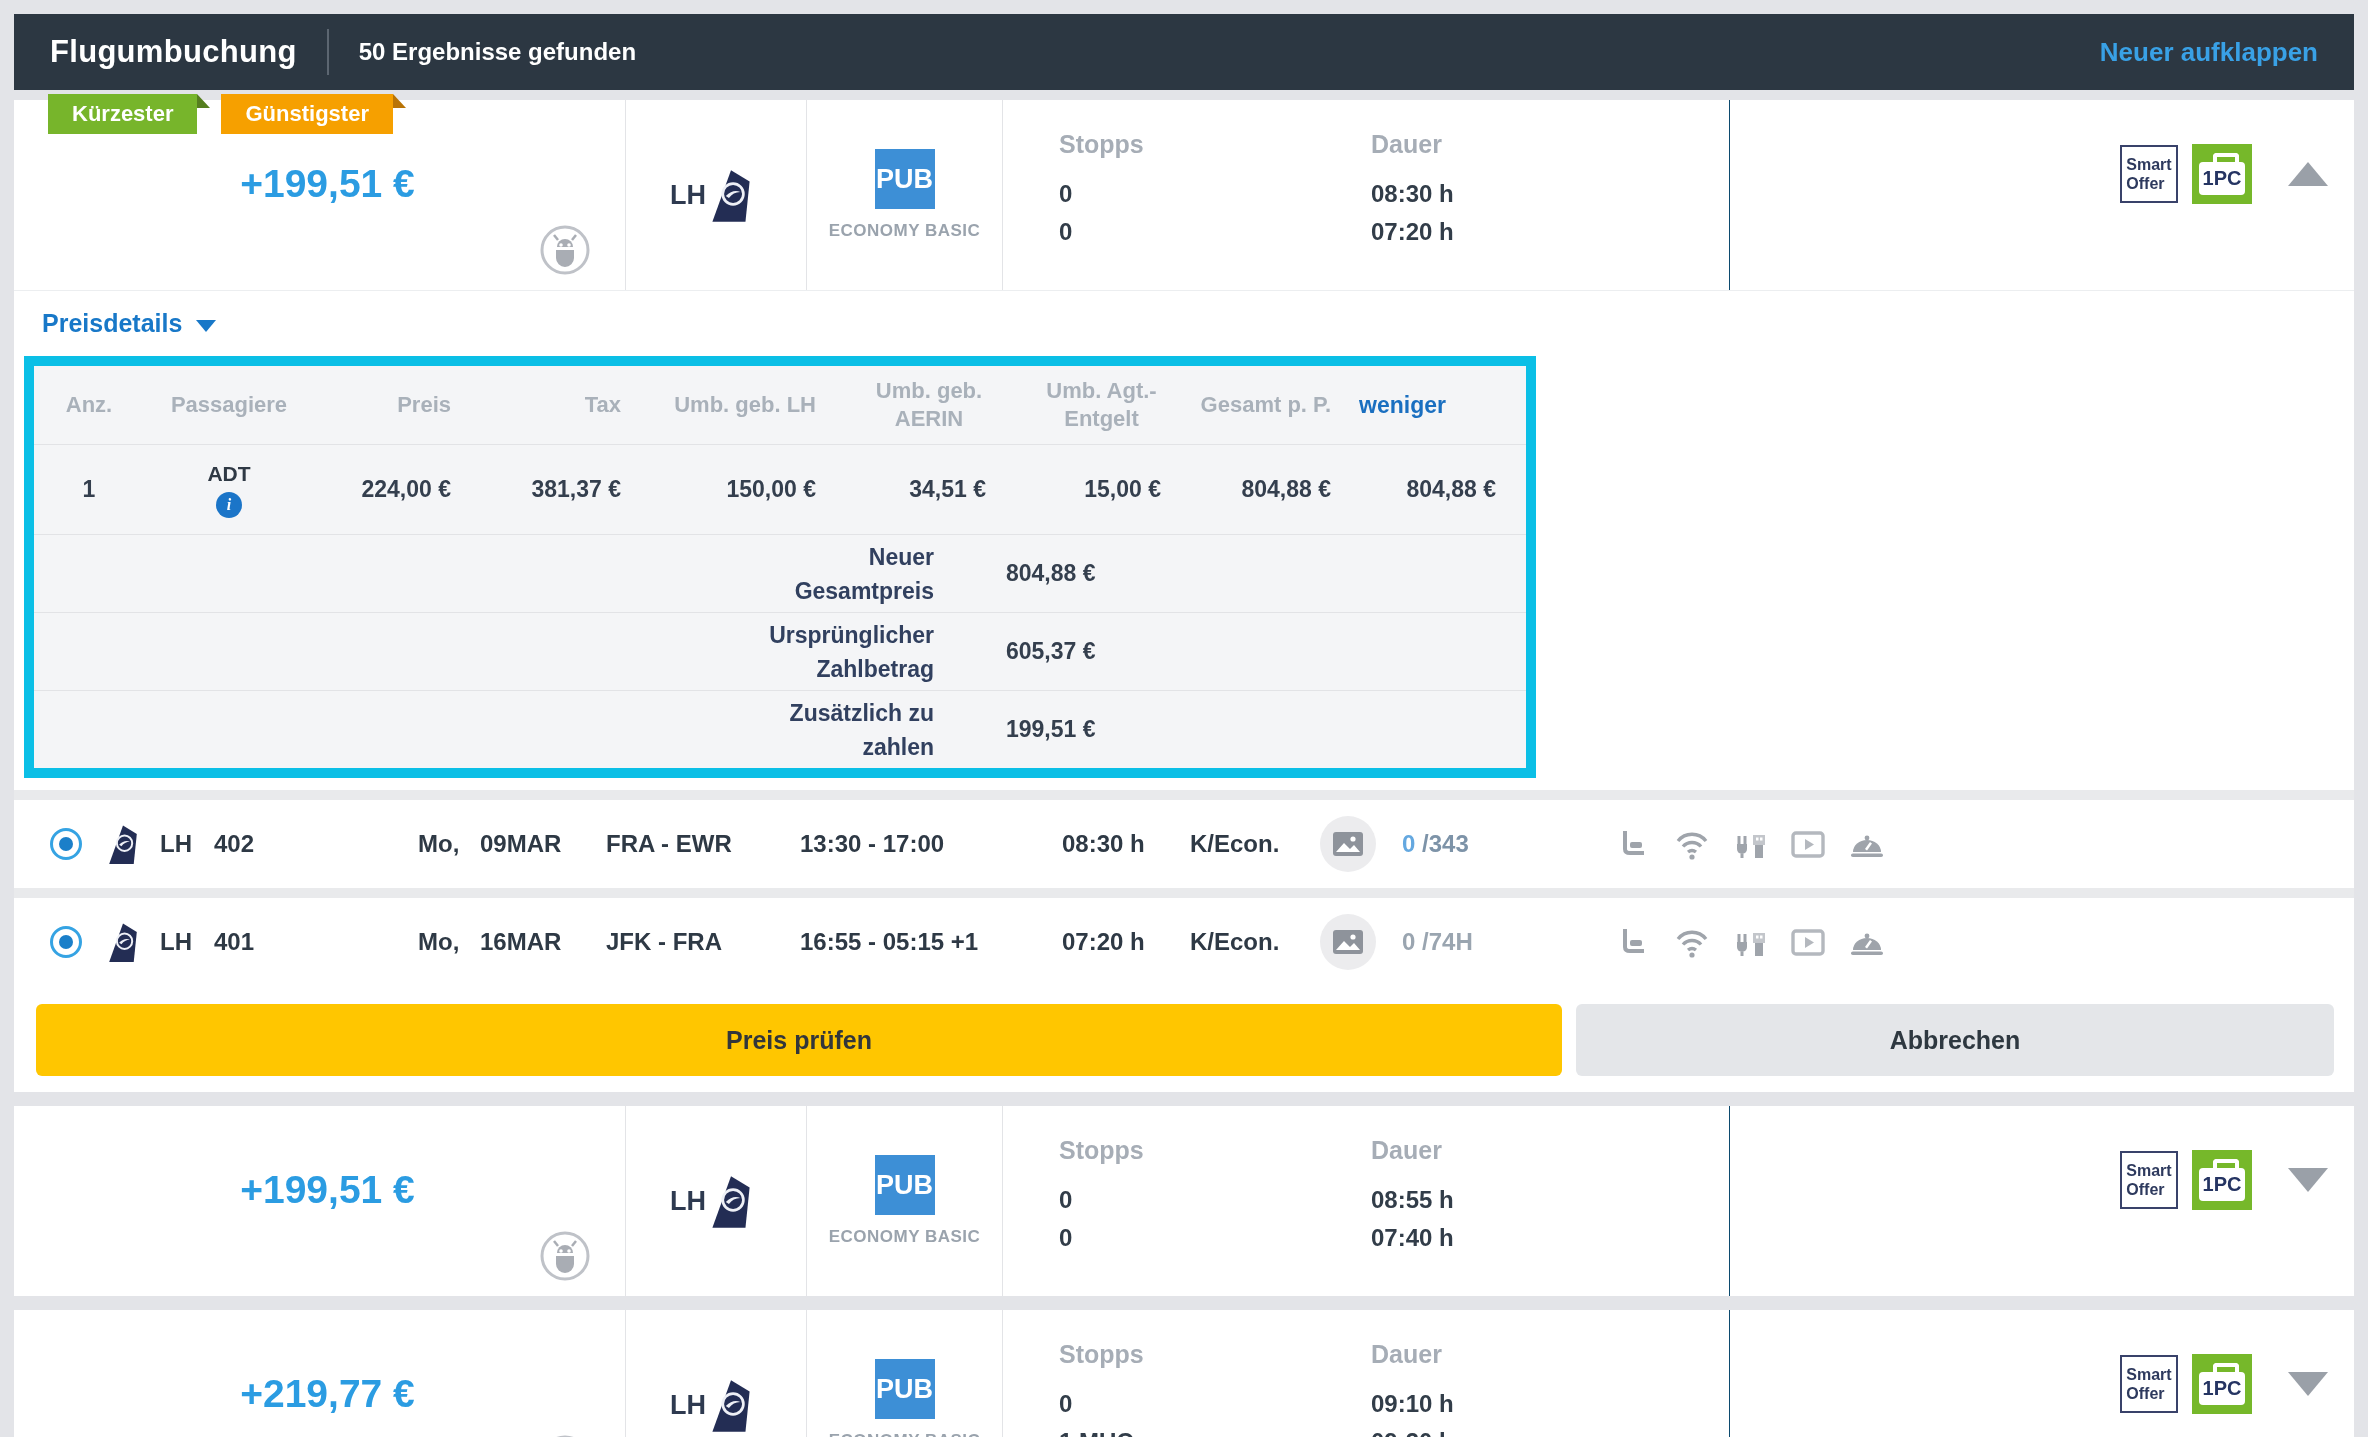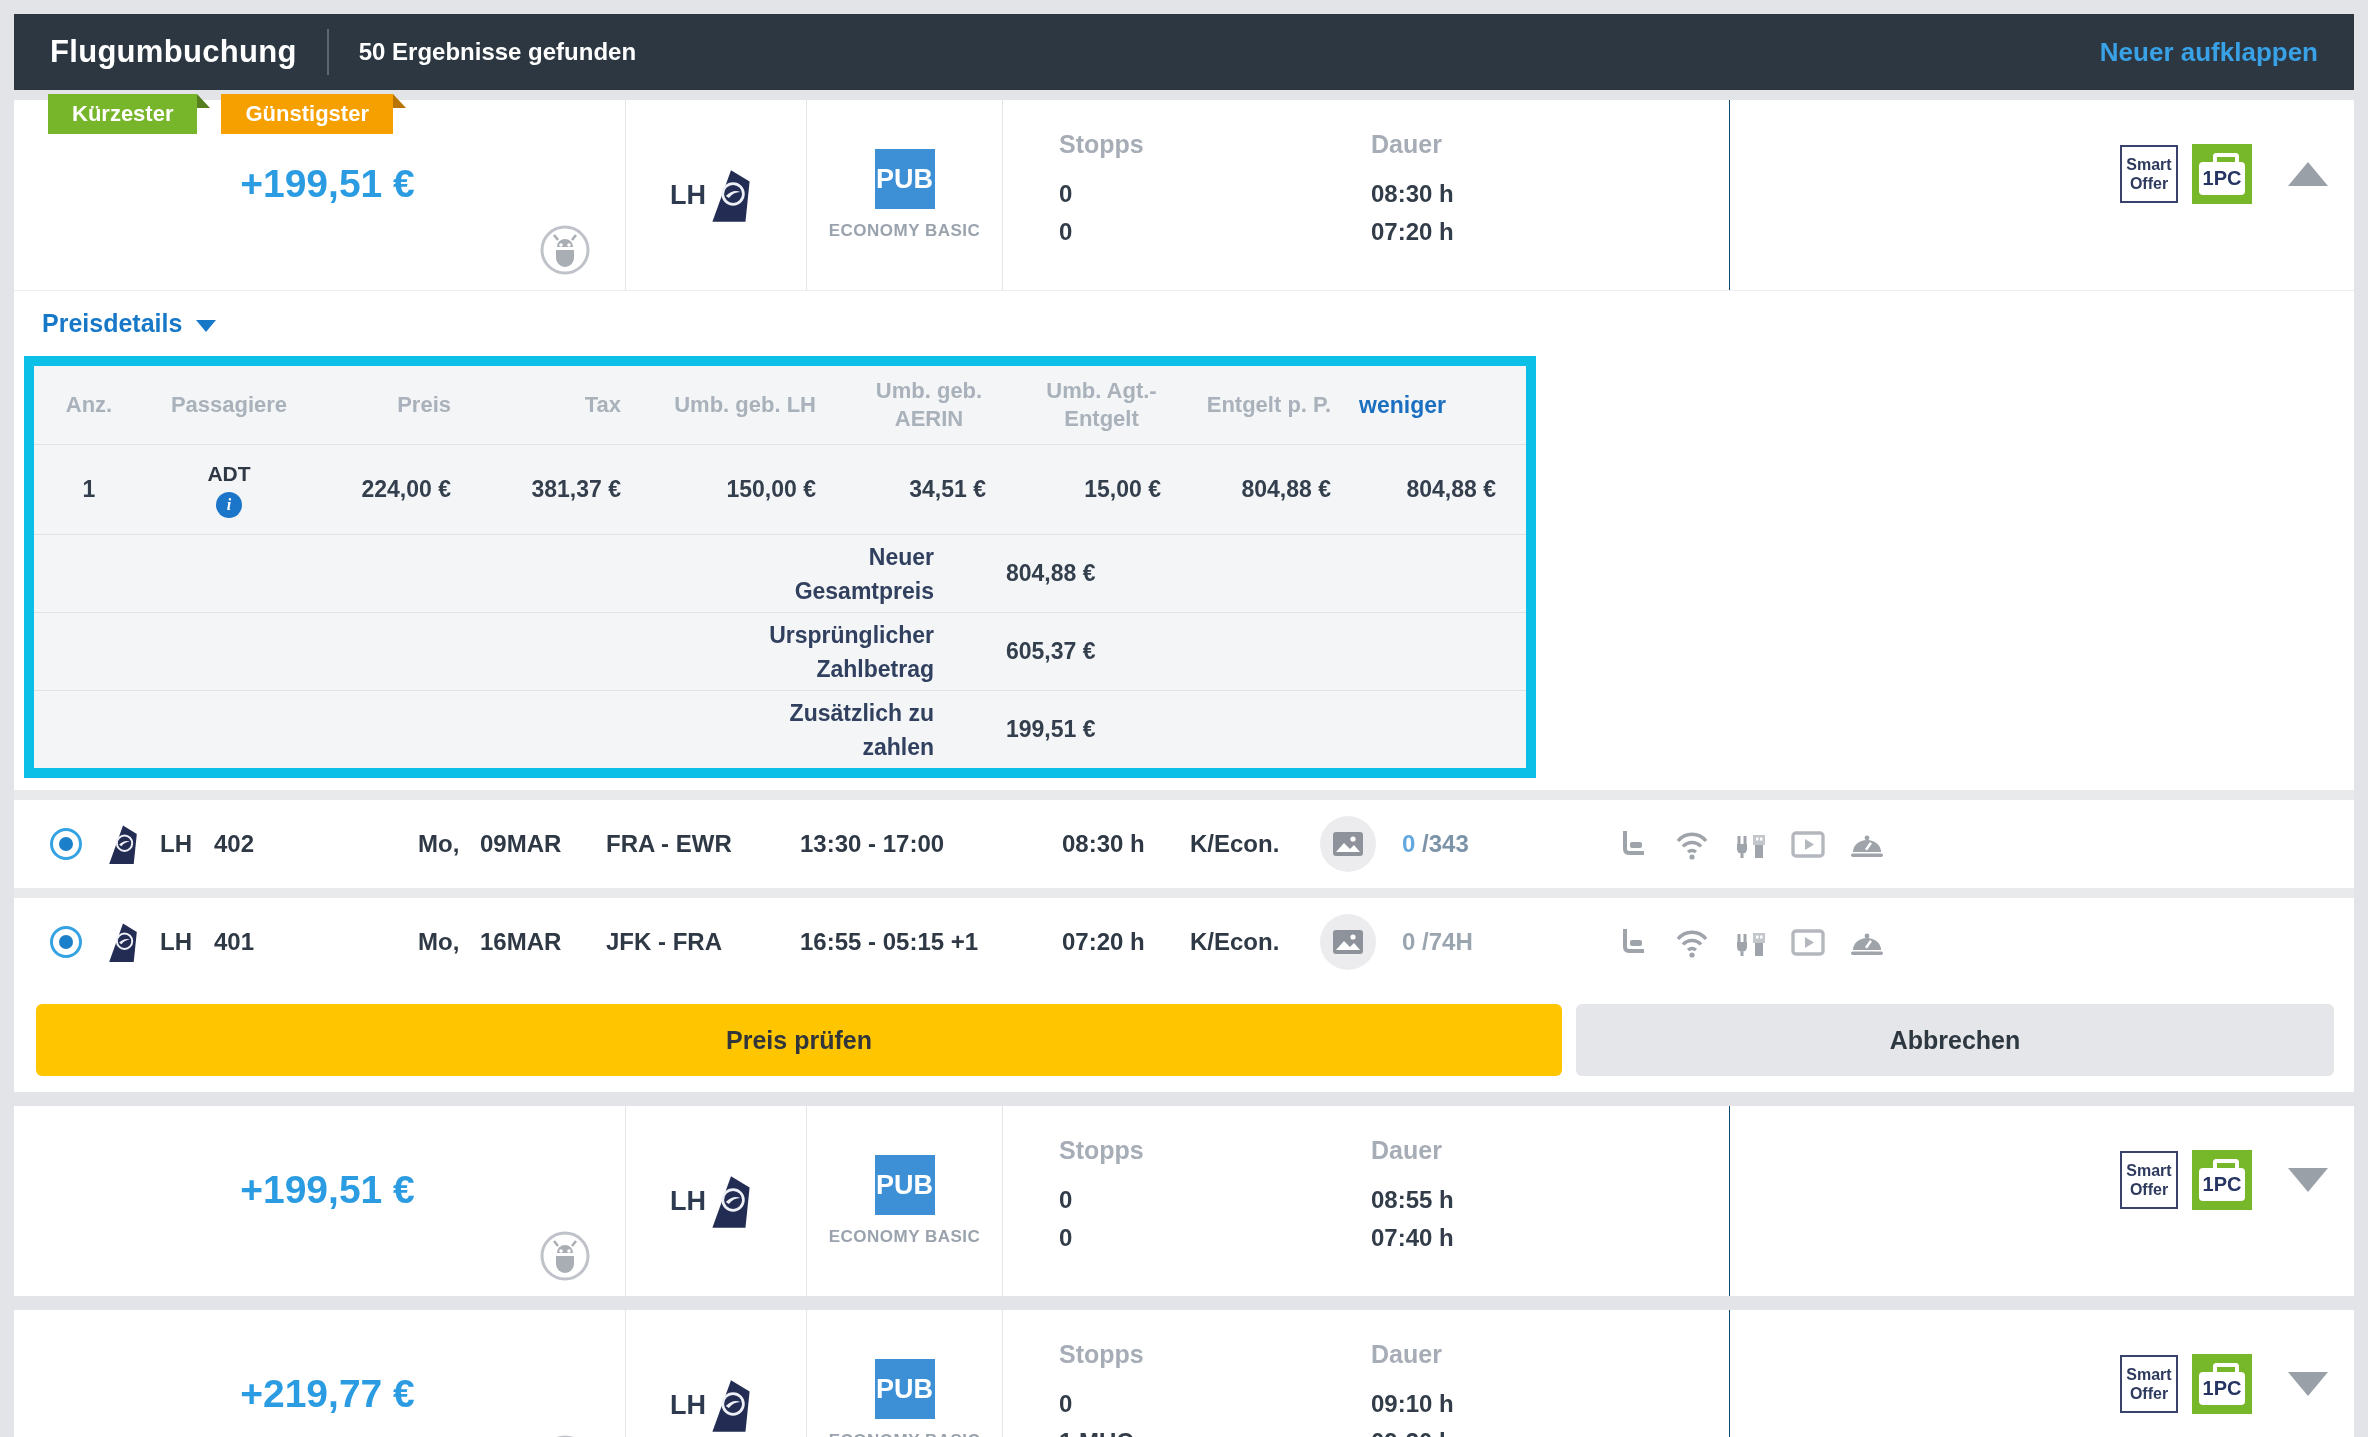--- a/index.html
+++ b/index.html
@@ -35,21 +35,21 @@
   .pub { width:60px; height:60px; background:#3d8fd6; color:#fff; font-size:27px; font-weight:bold; display:flex; align-items:center; justify-content:center; }
   .fare-name { margin-top:12px; font-size:17px; font-weight:bold; color:#9aa3ad; letter-spacing:.5px; }
 
   .cols { width:727px; border-right:1px solid #0c4a6e; display:flex; padding:30px 0 0 56px; }
   .stat { width:312px; }
   .stat .slabel { font-size:25px; font-weight:bold; color:#a6adb6; margin-bottom:16px; }
   .stat .sval { font-size:24px; font-weight:bold; color:#323d49; line-height:38px; }
 
   .colr { flex:1; position:relative; }
   .offer-box { position:absolute; top:44px; right:26px; display:flex; align-items:center; }
-  .smart { width:58px; height:58px; border:2px solid #39426a; background:#fff; color:#2e3a5e; font-size:16px; font-weight:bold; line-height:19px; display:flex; align-items:center; justify-content:center; text-align:center; }
+  .smart { width:58px; height:58px; border:2px solid #39426a; background:#fff; color:#2e3a5e; font-size:16px; font-weight:bold; line-height:19px; display:flex; align-items:center; justify-content:center; text-align:left; }
   .bag { width:60px; height:60px; margin-left:14px; background:#76b82a; position:relative; display:flex; align-items:center; justify-content:center; }
   .case { width:46px; height:33px; background:#fff; border-radius:4px; margin-top:8px; display:flex; align-items:center; justify-content:center; position:relative; }
   .case::before { content:""; position:absolute; top:-9px; left:14px; width:18px; height:12px; border:4px solid #fff; border-bottom:none; border-radius:4px 4px 0 0; }
   .case span { font-size:20px; font-weight:bold; color:#253462; }
   .arrow { width:0; height:0; margin-left:36px; cursor:pointer; }
   .arrow.up   { border-left:20px solid transparent; border-right:20px solid transparent; border-bottom:24px solid #9aa0a8; }
   .arrow.down { border-left:20px solid transparent; border-right:20px solid transparent; border-top:24px solid #9aa0a8; }
 
   
   .pd-row { display:flex; align-items:center; gap:14px; padding:18px 0 12px 28px; border-top:1px solid #eceef0; }
@@ -230,21 +230,21 @@
         <div class="c-right">Tax</div>
         <div class="c-right">Umb. geb. LH</div>
         <div class="c-center two">
           <span>Umb. geb.</span><br>
           <span>AERIN</span>
         </div>
         <div class="c-center two">
           <span>Umb. Agt.-</span><br>
           <span>Entgelt</span>
         </div>
-        <div class="c-right">Entgelt p. P.</div>
+        <div class="c-right">Gesamt p. P.</div>
         <div class="weniger">weniger</div>
       </div>
       <div class="pt-grid pt-data">
         <div class="c-center">1</div>
         <div class="pax-cell">
           <span class="pax-type">ADT</span>
           <span class="info-i">i</span>
         </div>
         <div class="c-right">224,00 €</div>
         <div class="c-right">381,37 €</div>

